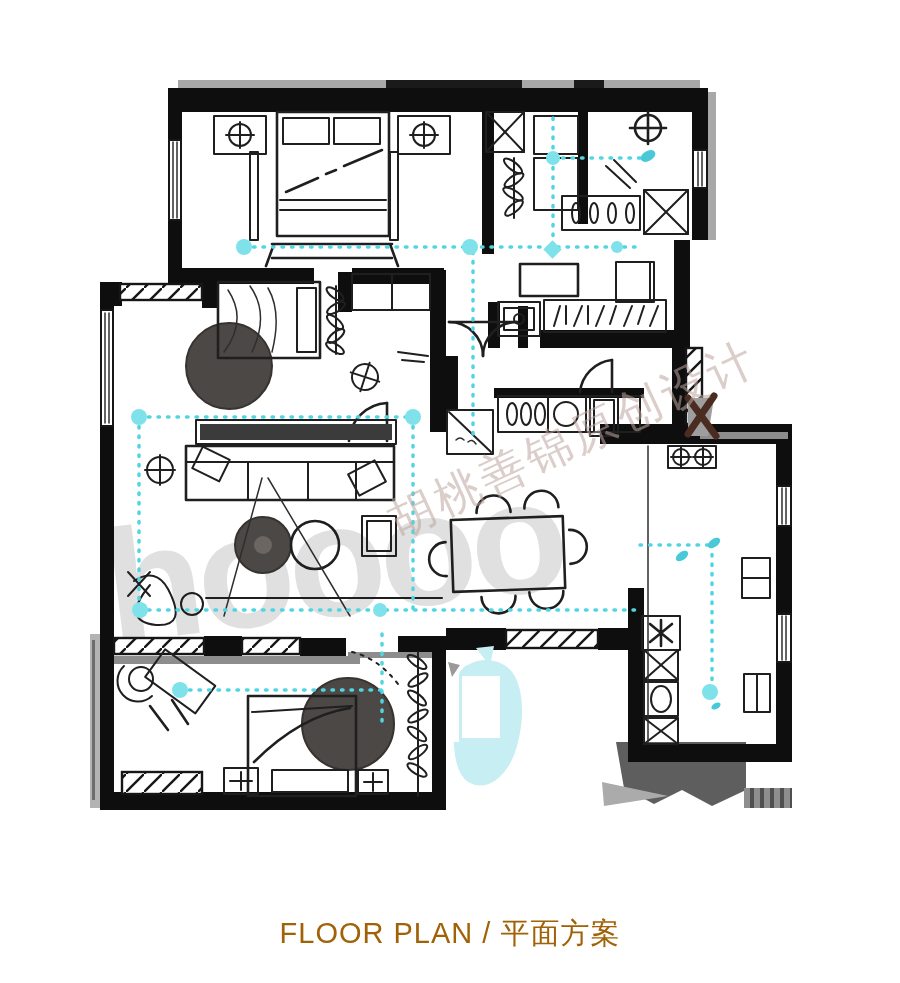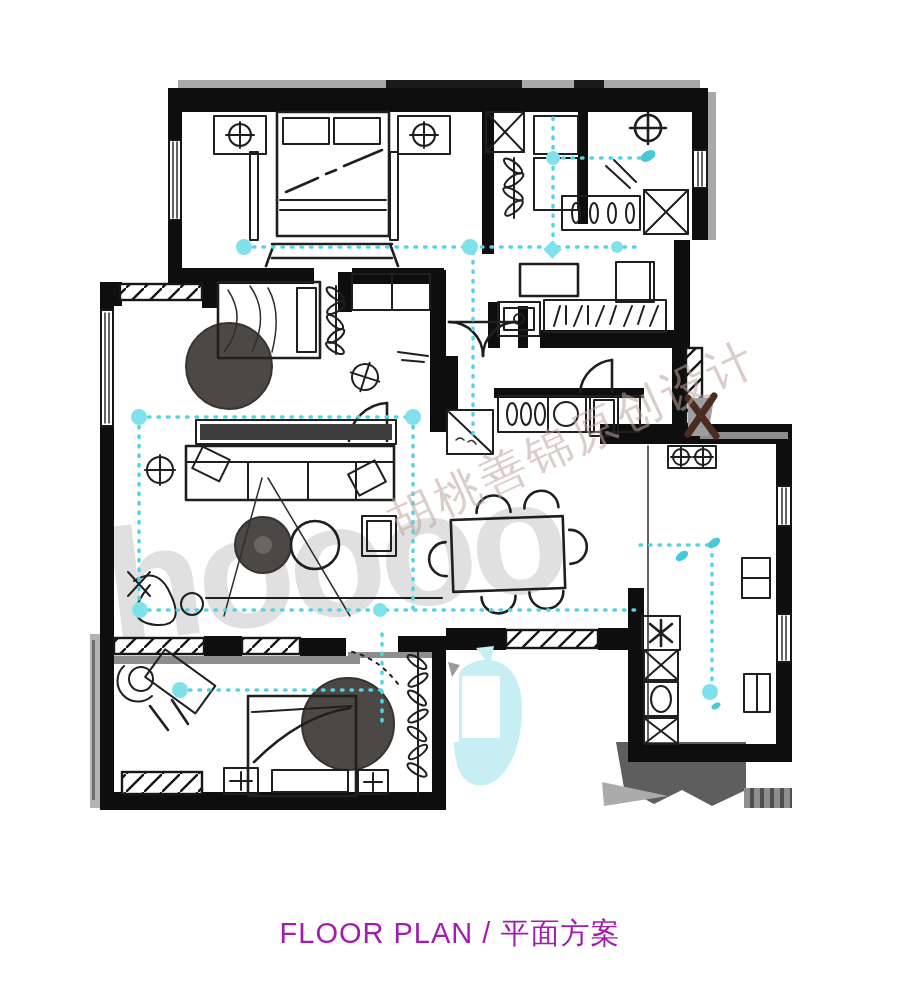--- a/index.html
+++ b/index.html
@@ -1,19 +1,19 @@
 <!DOCTYPE html>
 <html><head>
 <meta charset="utf-8">
 <style>
   html,body{margin:0;padding:0;background:#ffffff;}
   .stage{position:relative;width:900px;height:983px;background:#ffffff;overflow:hidden;
          font-family:"Liberation Sans",sans-serif;}
   .caption{position:absolute;left:0;top:914px;width:900px;text-align:center;
-           font-size:29px;letter-spacing:1px;color:#a21caf;font-weight:500;}
+           font-size:29px;letter-spacing:1px;color:#a16207;font-weight:500;}
   svg{position:absolute;left:0;top:0;}
   .wall{fill:#0e0e0e;}
   .sill{fill:#8d8d8d;}
   .sk{fill:none;stroke:#1f1f1f;stroke-width:2;stroke-linecap:round;stroke-linejoin:round;}
   .skb{fill:none;stroke:#1f1f1f;stroke-width:2.6;stroke-linecap:round;stroke-linejoin:round;}
   .thin{fill:none;stroke:#2e2e2e;stroke-width:1.5;stroke-linecap:round;}
   .cyan{fill:none;stroke:#52d5e3;stroke-width:3.5;stroke-dasharray:1.5 8;stroke-linecap:round;}
   .node{fill:#7fe2ea;}
   .rug{fill:#4c4846;stroke:#37332f;stroke-width:2;}
   .winbox{fill:#ffffff;stroke:#161616;stroke-width:2;}

